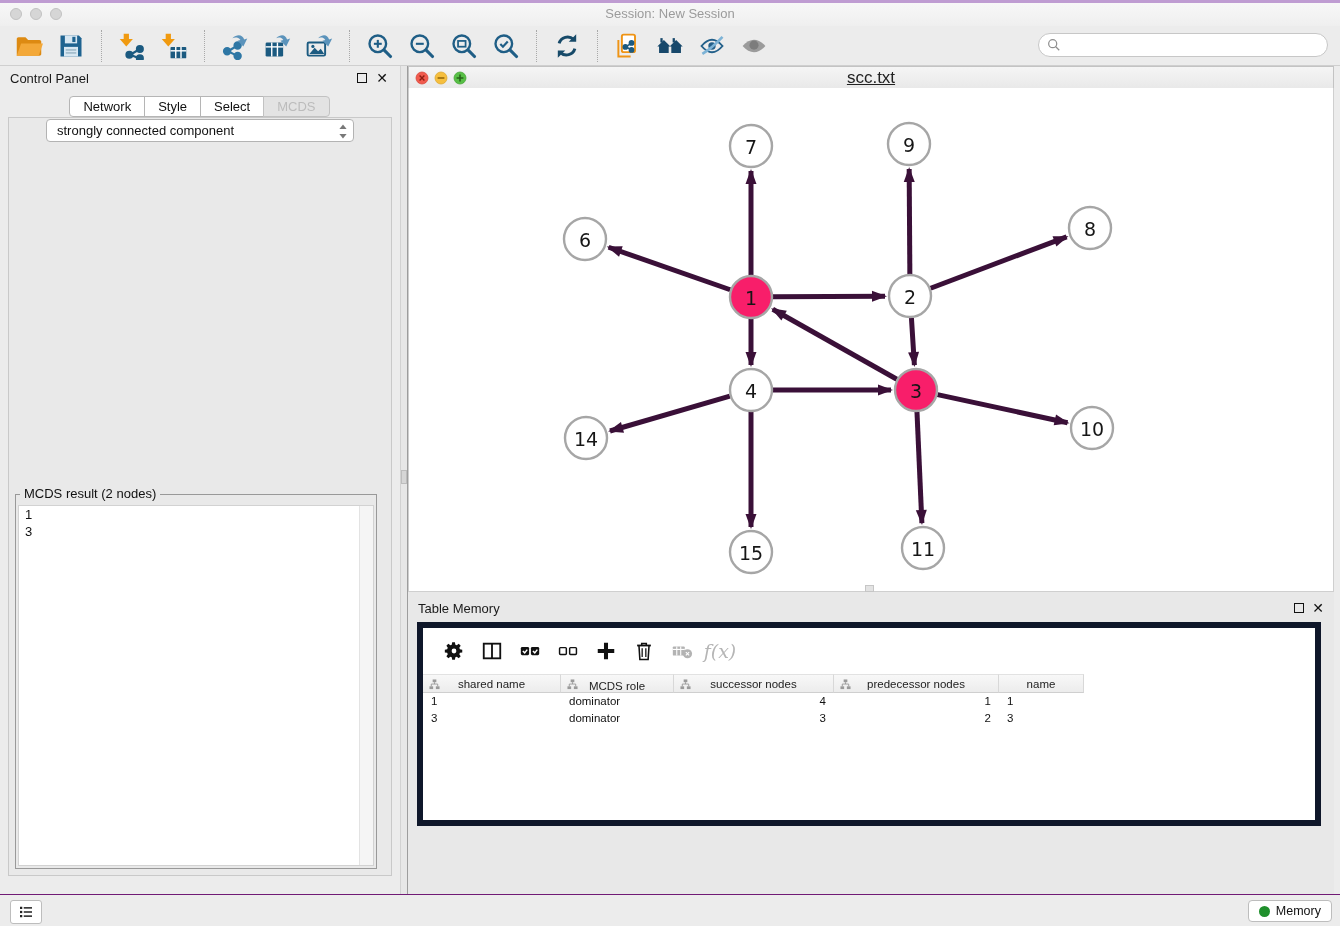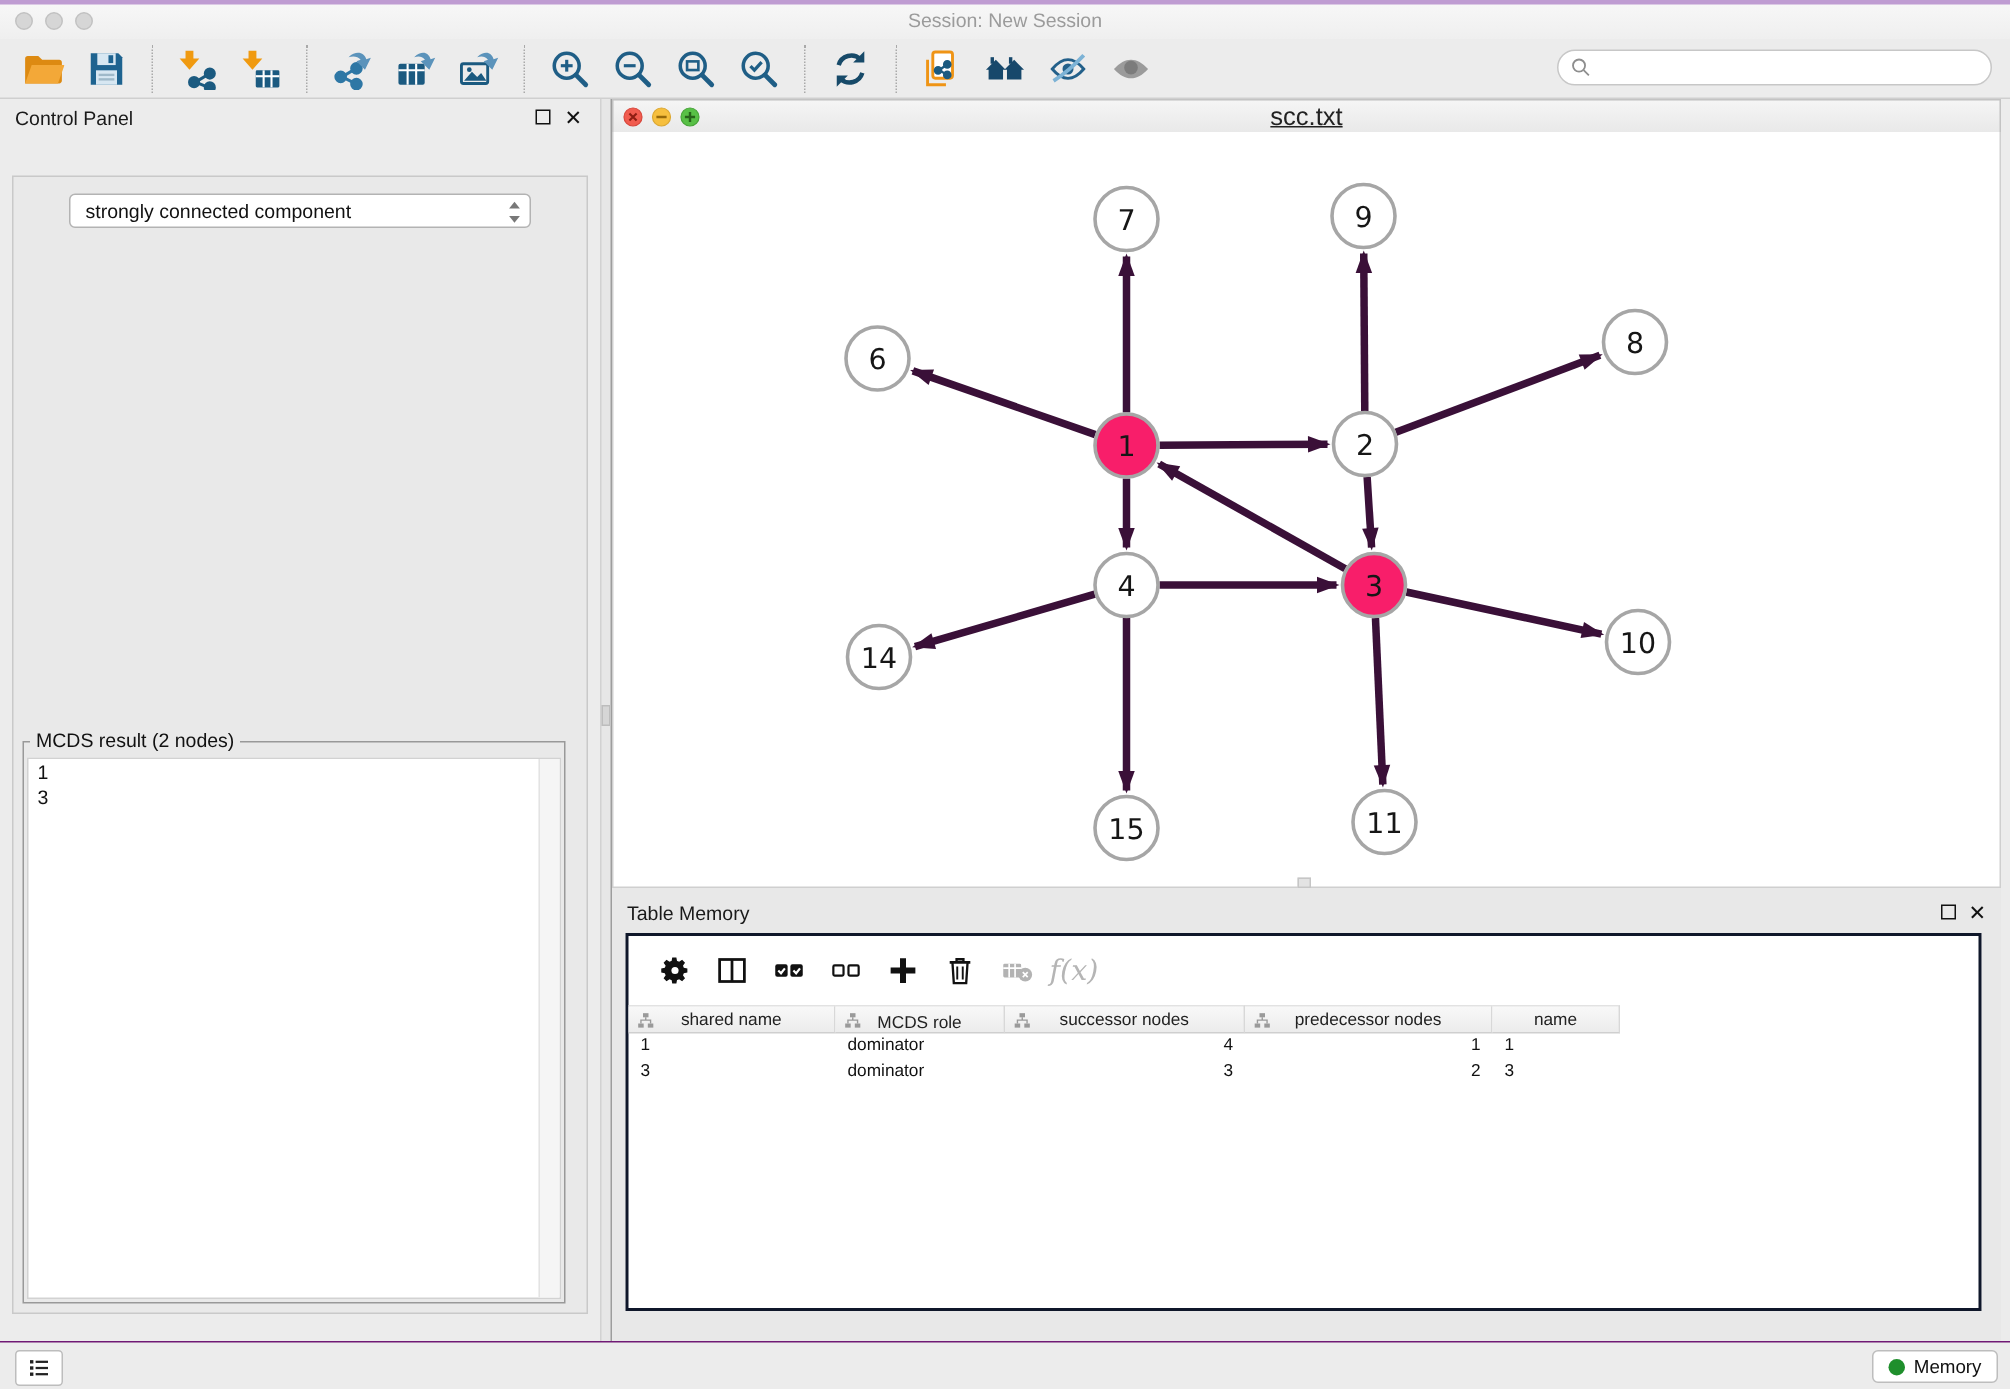--- a/index.html
+++ b/index.html
@@ -28,21 +28,21 @@
   .panel-head .float-ic{position:absolute;top:7px;width:10px;height:10px;border:1.5px solid #111;box-sizing:border-box;}
   .panel-head .close-ic{position:absolute;top:5px;font-size:14px;font-weight:bold;color:#111;line-height:14px;}
   #control-panel .float-ic{right:33px;} #control-panel .close-ic{right:12px;}
   .cp-tabs{position:absolute;left:0;right:0;top:30px;display:flex;justify-content:center;z-index:3;}
   .cp-tab{background:#fff;border:1px solid #b5b5b5;margin-left:-1px;padding:2px 13px;font-size:13px;cursor:default;}
   .cp-tab:first-child{border-radius:4px 0 0 4px;}
   .cp-tab:last-child{border-radius:0 4px 4px 0;}
   .cp-tab.active{background:#e3e3e3;color:#bcbcbc;border-color:#c2c2c2;}
   .cp-content{position:absolute;left:8px;right:8px;top:51px;bottom:18px;background:#e9e9e9;border:1px solid #c9c9c9;}
   .opt-label{text-align:center;margin-top:24px;font-size:13px;}
-  .dropdown{margin:11px auto 0;width:308px;height:23px;background:#fff;border:1px solid #b3b3b3;border-radius:4px;
+  .dropdown{margin:1px auto 0;width:308px;height:23px;background:#fff;border:1px solid #b3b3b3;border-radius:4px;
             font-size:13px;display:flex;align-items:center;padding-left:10px;box-sizing:border-box;position:relative;}
   .dd-stepper{position:absolute;right:5px;top:3px;}
   .btn-row{display:flex;justify-content:center;gap:16px;margin-top:11px;}
   .btn{background:#fff;border:1px solid #b3b3b3;border-radius:4px;font-size:13px;padding:3px 14px;cursor:default;}
   .result-box{position:absolute;left:6px;right:14px;top:376px;bottom:6px;border:1px solid #999;background:#e9e9e9;}
   .result-legend{position:absolute;top:-9px;left:4px;background:#e9e9e9;padding:0 4px;font-size:13px;}
   .result-area{position:absolute;left:2px;right:2px;top:10px;bottom:2px;background:#fff;border:1px solid #d2d2d2;font-size:13px;}
   .result-area .line{padding-left:6px;line-height:17px;}
   .result-scroll{position:absolute;right:0;top:0;bottom:0;width:13px;background:#f5f5f5;border-left:1px solid #e3e3e3;}
   
@@ -54,21 +54,21 @@
   #network-window{position:absolute;left:408px;top:66px;width:926px;height:526px;}
   .nw-titlebar{position:absolute;left:0;right:0;top:0;height:35px;background:linear-gradient(#f5f5f5,#e2e2e2);
                border:1px solid #c3c3c3;text-align:center;font-size:17px;line-height:22px;color:#222;box-sizing:border-box;text-decoration:underline;}
   .nw-lights{position:absolute;left:6px;top:4px;}
   .nw-canvas{position:absolute;left:0;right:0;top:22px;bottom:0;background:#fff;border:1px solid #cfcfcf;border-top:none;box-sizing:border-box;}
   .nw-canvas svg{display:block;}
   .canvas-grip{position:absolute;left:456px;bottom:-1px;width:9px;height:7px;background:#e3e3e3;border:1px solid #c6c6c6;box-sizing:border-box;}
   
   #table-panel{position:absolute;left:408px;top:596px;width:926px;height:298px;background:#e8e8e8;}
   #table-panel .float-ic{right:30px;} #table-panel .close-ic{right:10px;}
-  .tp-white{position:absolute;left:9px;right:13px;top:26px;height:252px;background:#fff;border:2px solid #0f172a;box-sizing:border-box;}
+  .tp-white{position:absolute;left:9px;right:13px;top:26px;height:204px;background:#fff;border:6px solid #0f172a;box-sizing:border-box;}
   .tp-toolbar{height:46px;display:flex;align-items:center;padding-left:12px;}
   .tp-btn{width:38px;height:38px;display:flex;align-items:center;justify-content:center;cursor:default;}
   .tp-btn svg{width:22px;height:22px;}
   .fx{font-family:"DejaVu Serif",serif;font-style:italic;color:#b5b5b5;font-size:19px;}
   .tp-thead{display:flex;}
   .th{position:relative;box-sizing:border-box;height:19px;background:linear-gradient(#f8f8f8,#ececec);
       border-right:1px solid #d8d8d8;border-top:1px solid #e2e2e2;border-bottom:1px solid #cfcfcf;
       font-size:11.5px;display:flex;align-items:center;justify-content:center;color:#222;}
   .th .tree{position:absolute;left:6px;top:4px;}
   .tr{display:flex;}
@@ -260,20 +260,26 @@
     <input type="text" value="" style="">
   </div>
 </div>
 
 <div id="control-panel">
   <div class="panel-head">
     <span>Control Panel</span>
     <span class="float-ic"></span>
     <span class="close-ic">✕</span>
   </div>
+  <div class="cp-tabs">
+      <div class="cp-tab">Network</div>
+      <div class="cp-tab">Style</div>
+      <div class="cp-tab">Select</div>
+      <div class="cp-tab active">MCDS</div>
+    </div>
   <div class="cp-content">
     <div class="dropdown">
       <span>strongly connected component</span>
       <span class="dd-stepper">
         <svg width="10" height="17" viewBox="0 0 10 17">
             <path d="M5 1.5l3.6 4.5H1.4z" fill="#787878"></path>
             <path d="M5 15.5l3.6-4.5H1.4z" fill="#787878"></path>
           </svg>
       </span>
     </div>

